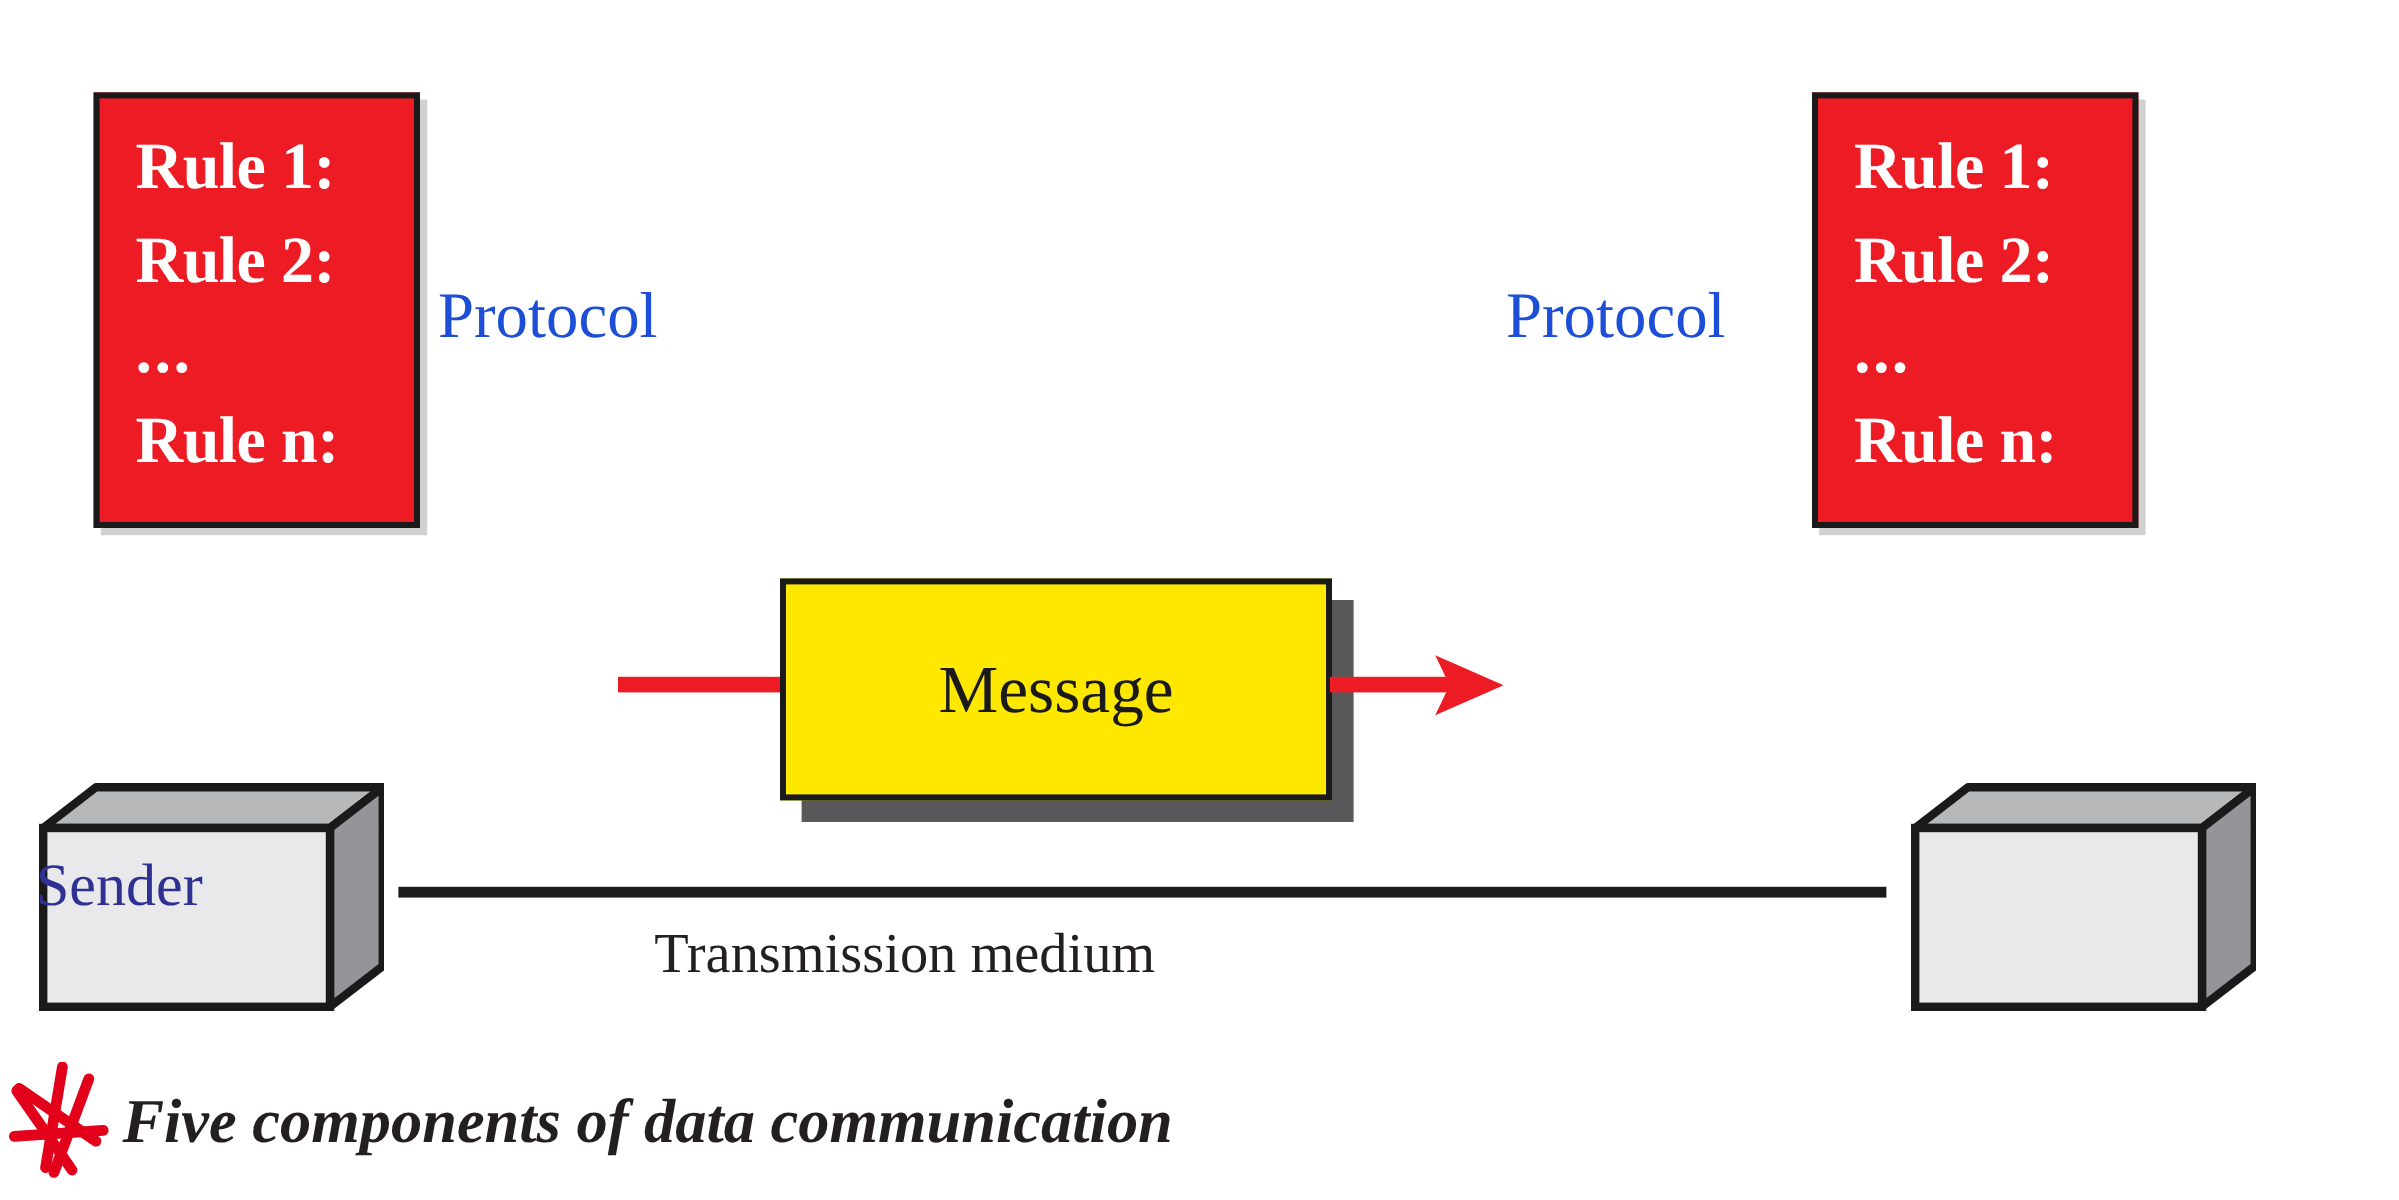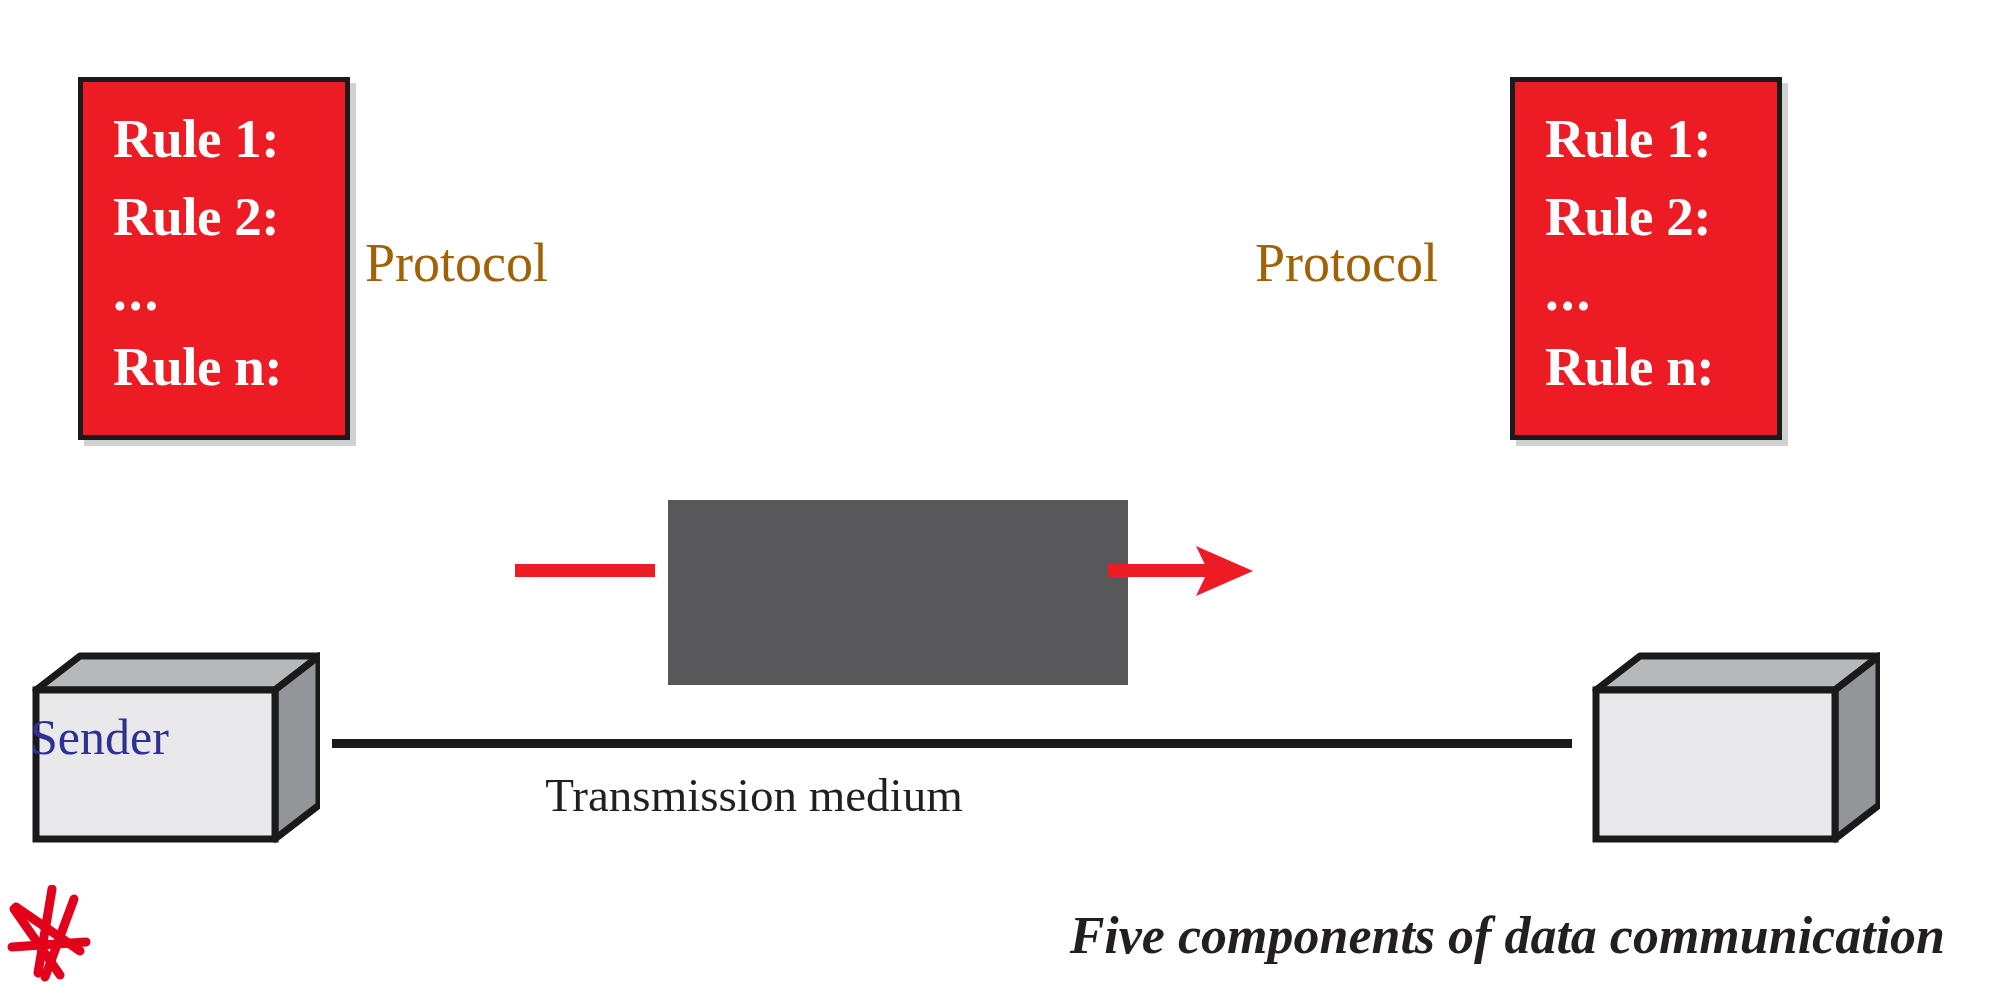--- a/index.html
+++ b/index.html
@@ -43,21 +43,21 @@
     letter-spacing: 2px;
   }
 
   #protocol-box-left  { left: 78px;  top: 77px; width: 272px; height: 363px; }
   #protocol-box-right { left: 1510px; top: 77px; width: 272px; height: 363px; }
 
   
   .protocol-label {
     position: absolute;
     font-size: 54px;
-    color: #a16207;
+    color: #1d4ed8;
     white-space: nowrap;
     font-family: "Liberation Serif", "DejaVu Serif", serif;
   }
   #protocol-label-left  { left: 365px;  top: 232px; }
   #protocol-label-right { left: 1255px; top: 232px; }
 
   
   #message-shadow {
     position: absolute;
     left: 668px;
@@ -146,21 +146,21 @@
   #medium-label-inner { position: relative; left: -105px; }
 
   
   #caption-row {
     position: absolute;
     left: 0;
     top: 885px;
     width: 1945px;
     display: flex;
     align-items: center;
-    justify-content: space-between;
+    justify-content: flex-start;
   }
   #caption-star { width: 92px; height: 100px; margin-right: 10px; flex: 0 0 auto; }
   #caption-text {
     font-size: 52px;
     font-weight: bold;
     font-style: italic;
     color: #231f20;
     white-space: nowrap;
     font-family: "Liberation Serif", "DejaVu Serif", serif;
   }
@@ -184,20 +184,23 @@
   <div id="protocol-box-right" class="protocol-box">
     <div class="rule">Rule 1:</div>
     <div class="rule">Rule 2:</div>
     <div class="rule ellipsis">...</div>
     <div class="rule">Rule n:</div>
   </div>
 
   <div id="flow-line-left"></div>
 
   <div id="message-shadow"></div>
+  <div id="message-box">
+    <span id="message-label">Message</span>
+  </div>
 
   <svg id="flow-arrow" viewBox="0 0 145 62">
     <rect x="0" y="24" width="100" height="13" fill="#ed1b24"></rect>
     <path d="M 88 6 L 145 31 L 88 56 L 100 31 Z" fill="#ed1b24"></path>
   </svg>
 
   <div id="medium-line"></div>
 
   <div id="device-sender" class="device">
     <svg class="device-svg" width="290" height="195" viewBox="0 0 290 195">

